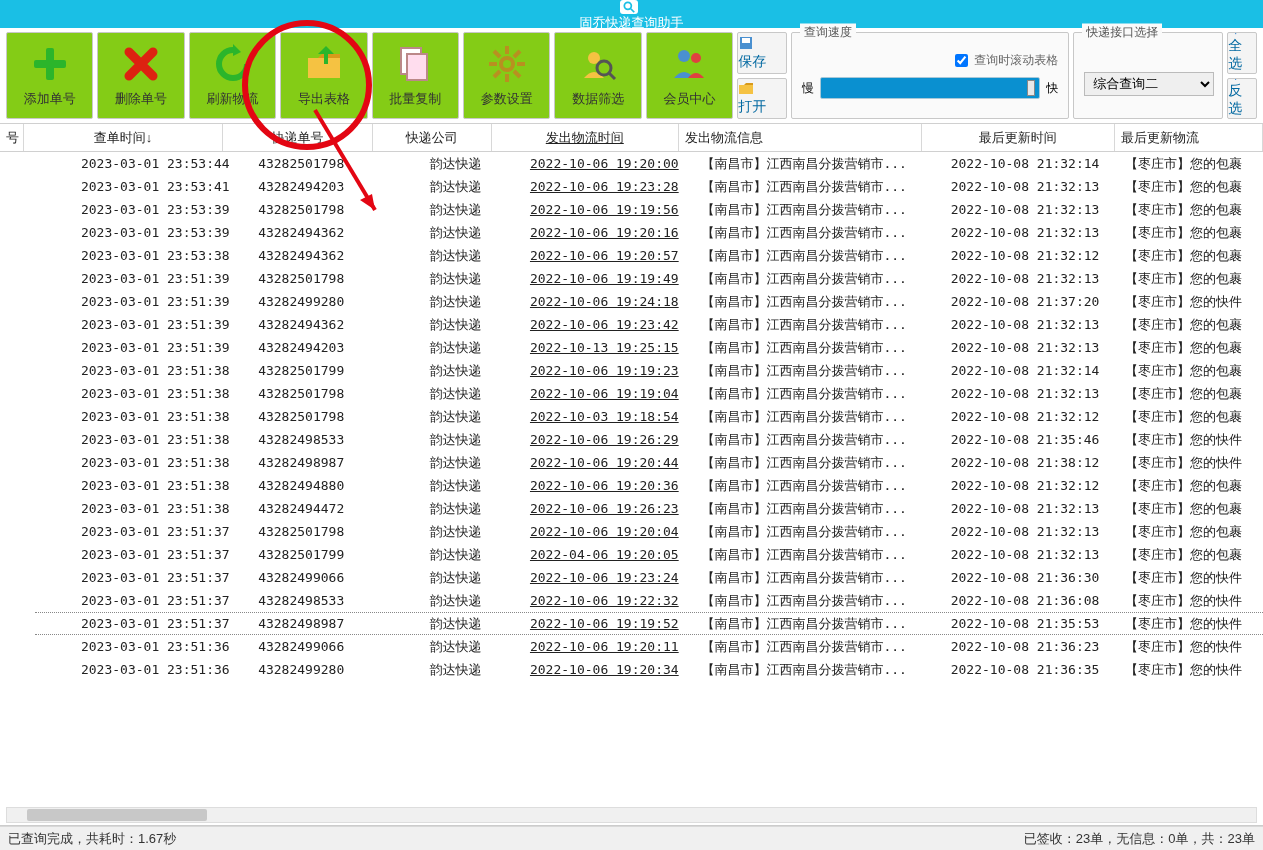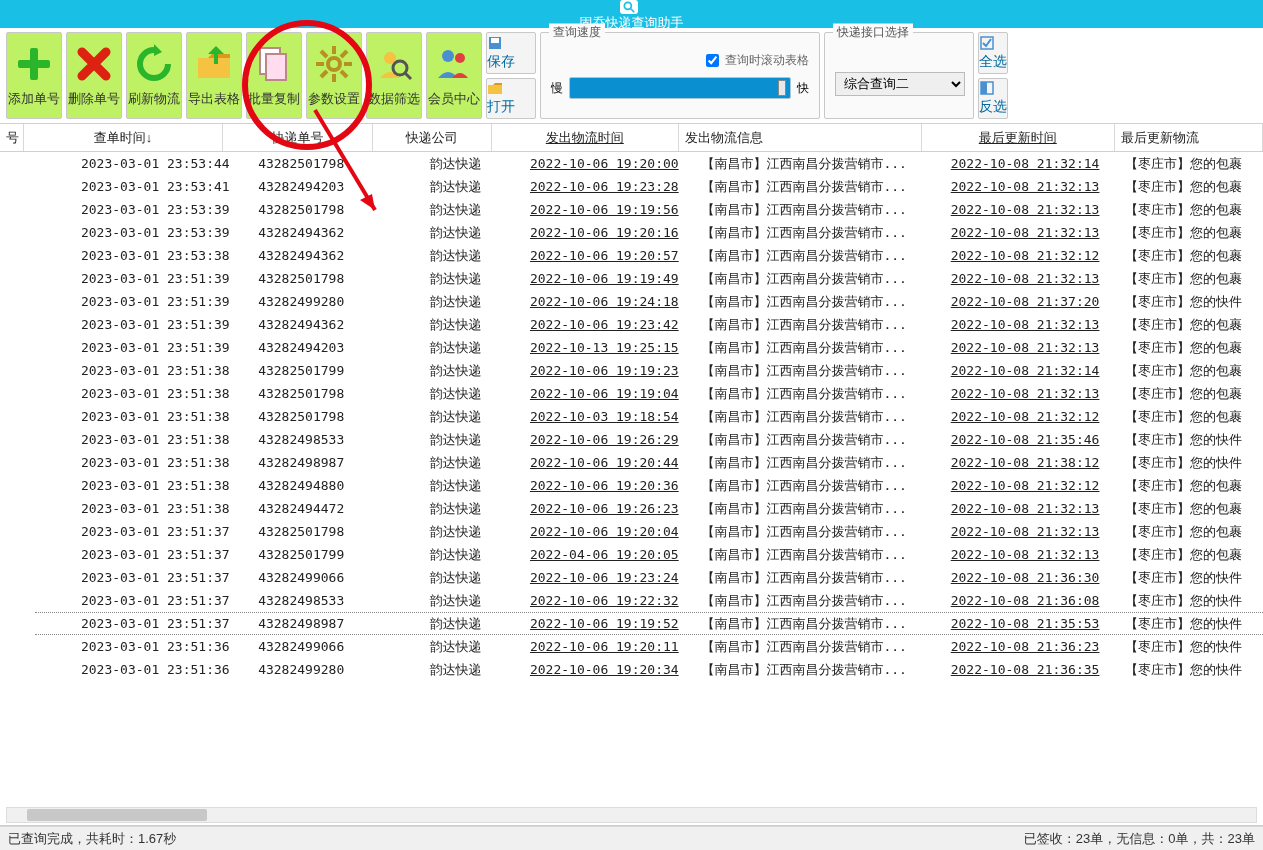--- a/index.html
+++ b/index.html
@@ -3,21 +3,21 @@
 <meta charset="utf-8">
 <style>
 * { box-sizing: border-box; margin: 0; padding: 0; }
 body { font-family: "Microsoft YaHei", "SimSun", sans-serif; font-size: 12px; background: #fff; width: 1263px; height: 850px; overflow: hidden; position: relative; }
 .titlebar { height: 28px; background: #1abfe5; display: flex; align-items: center; padding: 0 8px; color: #fff; font-size: 13px; flex-direction: column; }
 .titlebar .ti { width: 18px; height: 18px; background: #fff; border-radius: 3px; margin-right: 6px; display:flex; align-items:center; justify-content:center; }
 .titlebar .ti svg { width:14px; height:14px; }
 .titlebar .sp { flex: 1; }
 .wbtn { width: 26px; height: 20px; display:flex; align-items:center; justify-content:center; color:#fff; }
 .toolbar { height: 96px; background: #fff; border-bottom: 1px solid #d0d0d0; display: flex; align-items: stretch; padding: 4px 6px; gap: 4px; }
-.tbtn { border: 1px solid #c8c8c8; border-radius: 2px; width: 56px; display:flex; flex-direction:column; align-items:center; justify-content:center; gap:6px; background:#bef264; }
+.tbtn { border: 1px solid #c8c8c8; border-radius: 2px; width: 88px; display:flex; flex-direction:column; align-items:center; justify-content:center; gap:6px; background:#84cc16; }
 .tbtn .ico { width: 40px; height: 40px; display:flex; align-items:center; justify-content:center; }
 .tbtn span.lbl { font-size: 13px; color:#333; }
 .smallcol { display:flex; flex-direction:column; gap:4px; width:50px; }
 .sbtn { flex:1; border:1px solid #c8c8c8; border-radius:2px; background:#f4f4f4; display:flex; flex-direction:column; align-items:flex-start; justify-content:center; font-size:14px; color:#0369a1; gap:2px;}
 .sbtn svg{width:16px;height:16px;}
 .panel { border:1px solid #c8c8c8; border-radius:2px; padding:6px 10px; display:flex; flex-direction:column; justify-content:center; position:relative; background:#fafafa;}
 .panel .pt { position:absolute; top:-1px; left:8px; background:#fafafa; padding:0 4px; font-size:12px; color:#555; transform:translateY(-50%);}
 .speed { width:280px; }
 .speed .row1 { display:flex; justify-content:flex-end; align-items:center; gap:4px; color:#666; margin-bottom:8px;}
 .speed .row1 input{margin-right:2px;}
@@ -34,21 +34,21 @@
 .gridbody { overflow:hidden;padding-left:35px;}
 .row { display:flex; height:23px; font-size:13px; color:#222;}
 .row div { padding:0 6px; white-space:nowrap; overflow:hidden; display:flex; align-items:center; font-family:"SimSun",monospace;}
 .row:nth-child(21){border-top:1px dotted #888;border-bottom:1px dotted #888;}
 .c0{width:24px;}
 .c1{width:202px;justify-content:center;}
 .c2{width:152px;}
 .c3{width:120px;justify-content:center;}
 .c4{width:190px;justify-content:center;text-decoration:underline;}
 .c5{width:246px;}
-.c6{width:196px;justify-content:center;text-decoration:underline;}
+.c6{width:196px;justify-content:center;}
 .c7{width:150px;}
 .gridhead .c1,.gridhead .c4,.gridhead .c6{justify-content:center;}
 .gridhead .c3{justify-content:center;}
 .gridhead .c2{justify-content:center;}
 .hscroll{position:absolute;left:6px;right:6px;bottom:2px;height:16px;background:#f0f0f0;border:1px solid #ddd;}
 .hscroll .thumb{position:absolute;left:20px;width:180px;top:1px;bottom:1px;background:#c8c8c8;border-radius:2px;}
 .status{height:24px;display:flex;align-items:center;font-size:13px;color:#333;padding:0 8px;background:#f0f0f0;border-top:1px solid #d8d8d8;}
 .status .s1{flex:1;}
 .circle-anno{position:absolute;left:242px;top:20px;width:130px;height:130px;border:6px solid #e30613;border-radius:50%;pointer-events:none;z-index:50;}
 .arrow-anno{position:absolute;left:300px;top:100px;pointer-events:none;z-index:50;}

